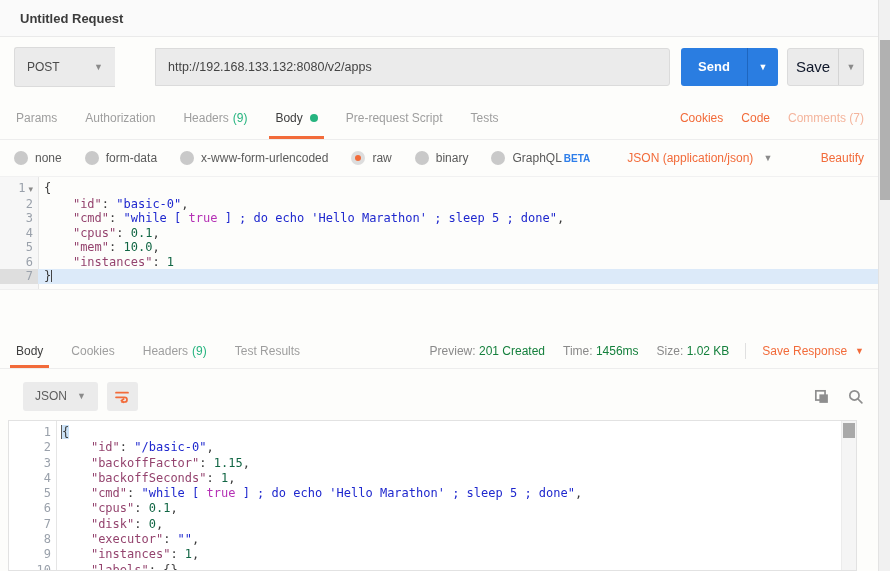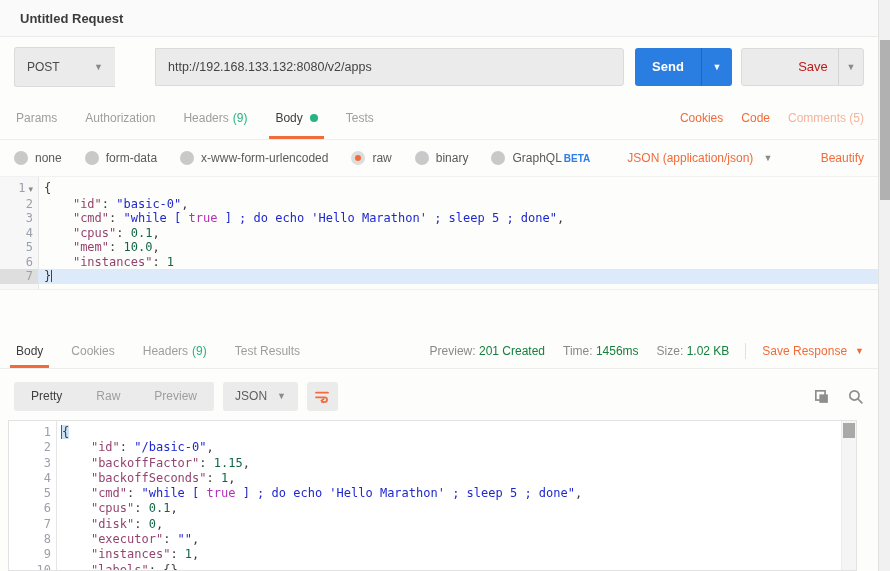--- a/index.html
+++ b/index.html
@@ -19,21 +19,21 @@
             font-size:12.5px;color:#444;margin-left:40px;}
   .chev{font-size:9px;color:#8A8A8A;}
   .sendbtn{margin-left:11px;height:38px;display:flex;border-radius:3px;overflow:hidden;cursor:pointer;}
   .send-main{width:66px;background:#2A7DE1;color:#fff;font-size:13px;font-weight:bold;
              display:flex;align-items:center;justify-content:center;}
   .send-dd{width:30px;background:#2A7DE1;border-left:1px solid #1E66BF;display:flex;
            align-items:center;justify-content:center;}
   .send-dd .chev{color:#fff;}
   .savebtn{margin-left:9px;height:38px;display:flex;border:1px solid #DBDBDB;border-radius:3px;
            box-sizing:border-box;overflow:hidden;background:#EBEBEB;cursor:pointer;}
-  .save-main{width:50px;color:#b91c1c;font-size:13px;display:flex;align-items:center;justify-content:center;margin-left:46px;}
+  .save-main{width:50px;color:#0f172a;font-size:15px;display:flex;align-items:center;justify-content:center;}
   .save-dd{width:24px;border-left:1px solid #D4D4D4;display:flex;align-items:center;justify-content:center;}
   
   .tabs{position:absolute;left:0;right:12px;border-bottom:1px solid #EDEDED;display:flex;
         align-items:stretch;padding:0 14px;font-size:12px;color:#9E9E9E;}
   .tabs.req{top:97px;height:42px;}
   .tabs.resp{top:333px;height:35px;}
   .tab{display:flex;align-items:center;position:relative;padding:0 2px;margin-right:24px;cursor:pointer;white-space:nowrap;}
   .tab.active{color:#3F3F3F;}
   .tab.active::after{content:"";position:absolute;left:-4px;right:-4px;bottom:0;height:3px;background:#F26B3A;}
   .cnt{color:#26B47F;margin-left:4px;}
@@ -140,26 +140,29 @@
       </div>
     <div class="tab">
       <span>Headers</span>
         <span class="cnt">(9)</span>
     </div>
     <div class="tab active">
       <span>Body</span>
         <span class="greendot"></span>
     </div>
     <div class="tab">
+        <span>Pre-request Script</span>
+      </div>
+    <div class="tab">
         <span>Tests</span>
       </div>
     <div class="tablinks">
       <span class="olink">Cookies</span>
       <span class="olink">Code</span>
-      <span class="olink faded">Comments (5)</span>
+      <span class="olink faded">Comments (7)</span>
     </div>
   </div>
 
   <div class="btrow">
     <div class="bt">
       <span class="radio"></span>
       <span>none</span>
     </div>
     <div class="bt">
       <span class="radio"></span>
@@ -250,25 +253,20 @@
       </span>
       <span class="vdiv"></span>
       <span class="saveresp">
         <span>Save Response</span>
         <span class="chev">▼</span>
       </span>
     </div>
   </div>
 
   <div class="prettybar">
-    <div class="seg">
-      <span class="seg-item active">Pretty</span>
-      <span class="seg-item">Raw</span>
-      <span class="seg-item">Preview</span>
-    </div>
     <div class="ddbtn">
       <span>JSON</span>
       <span class="chev">▼</span>
     </div>
     <div class="wrapbtn">
       <svg width="16" height="16" viewBox="0 0 24 24" fill="none" stroke="#F26B3A" stroke-width="2.6" stroke-linecap="round" stroke-linejoin="round">
         <path d="M3 7h18"></path>
         <path d="M3 14h13a3.5 3.5 0 0 1 0 7h-4"></path>
         <path d="M14.5 18.5 11 21l3.5 2.5" transform="translate(0,-2)"></path>
       </svg>

